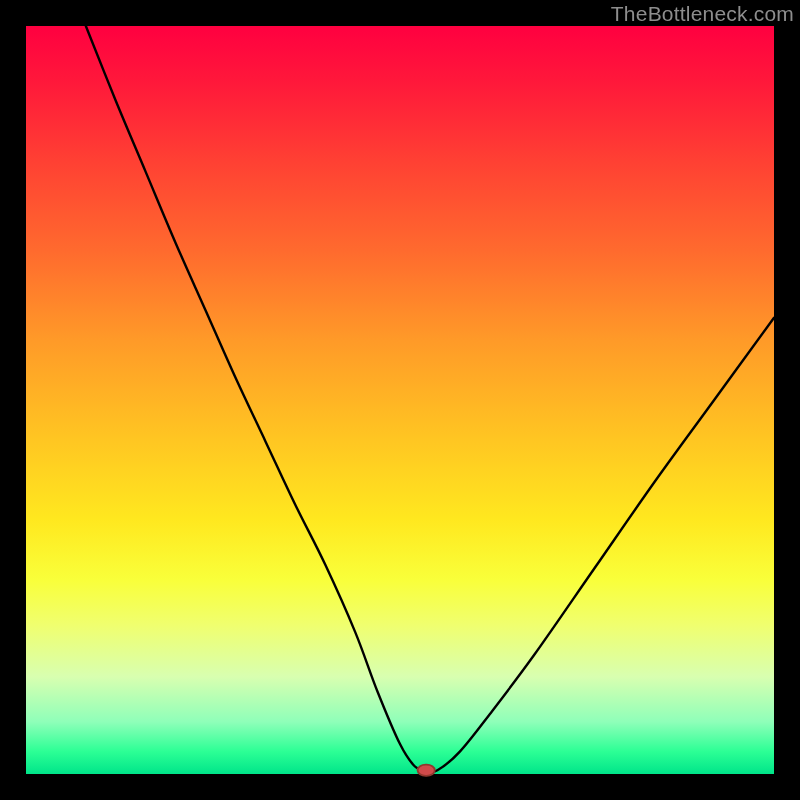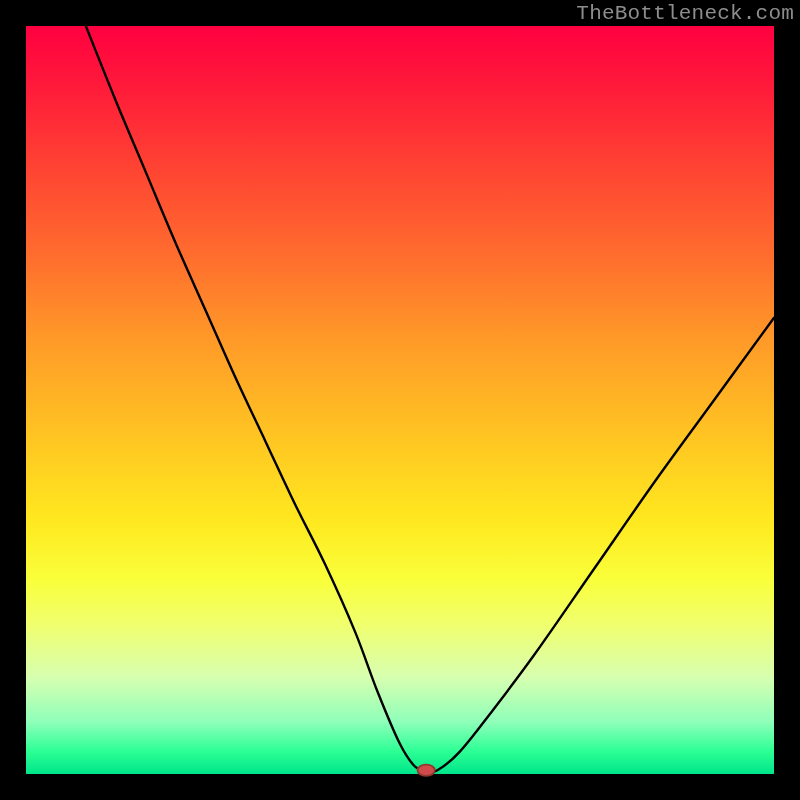--- a/index.html
+++ b/index.html
@@ -47,21 +47,21 @@
     left: 0;
     top: 0;
     width: 748px;
     height: 748px;
     overflow: visible;
   }
   .watermark {
     position: absolute;
     top: 2px;
     right: 6px;
-    font-family: Liberation Mono, monospace;
+    font-family: Liberation Sans, sans-serif;
     font-size: 21px;
     font-weight: 400;
     color: #8d8d8d;
     letter-spacing: 0.2px;
   }
 </style>
 </head>
 <body>
 
 <div class="frame">

